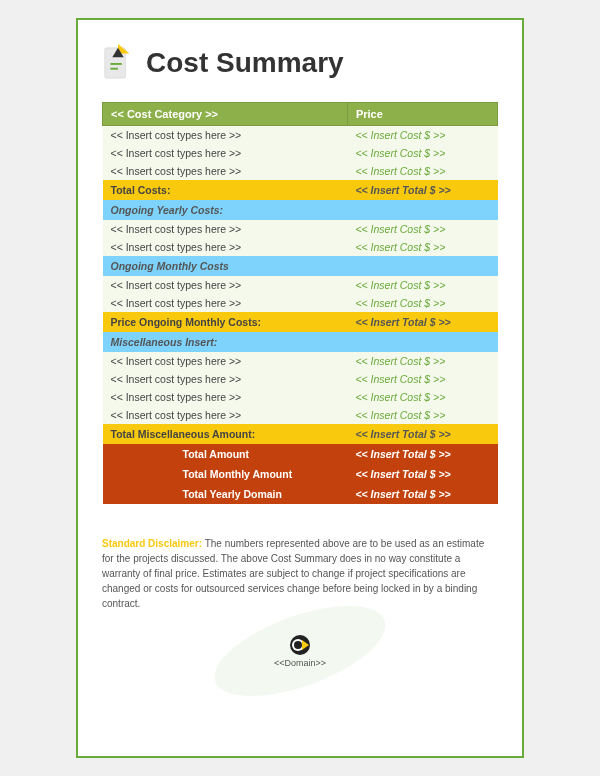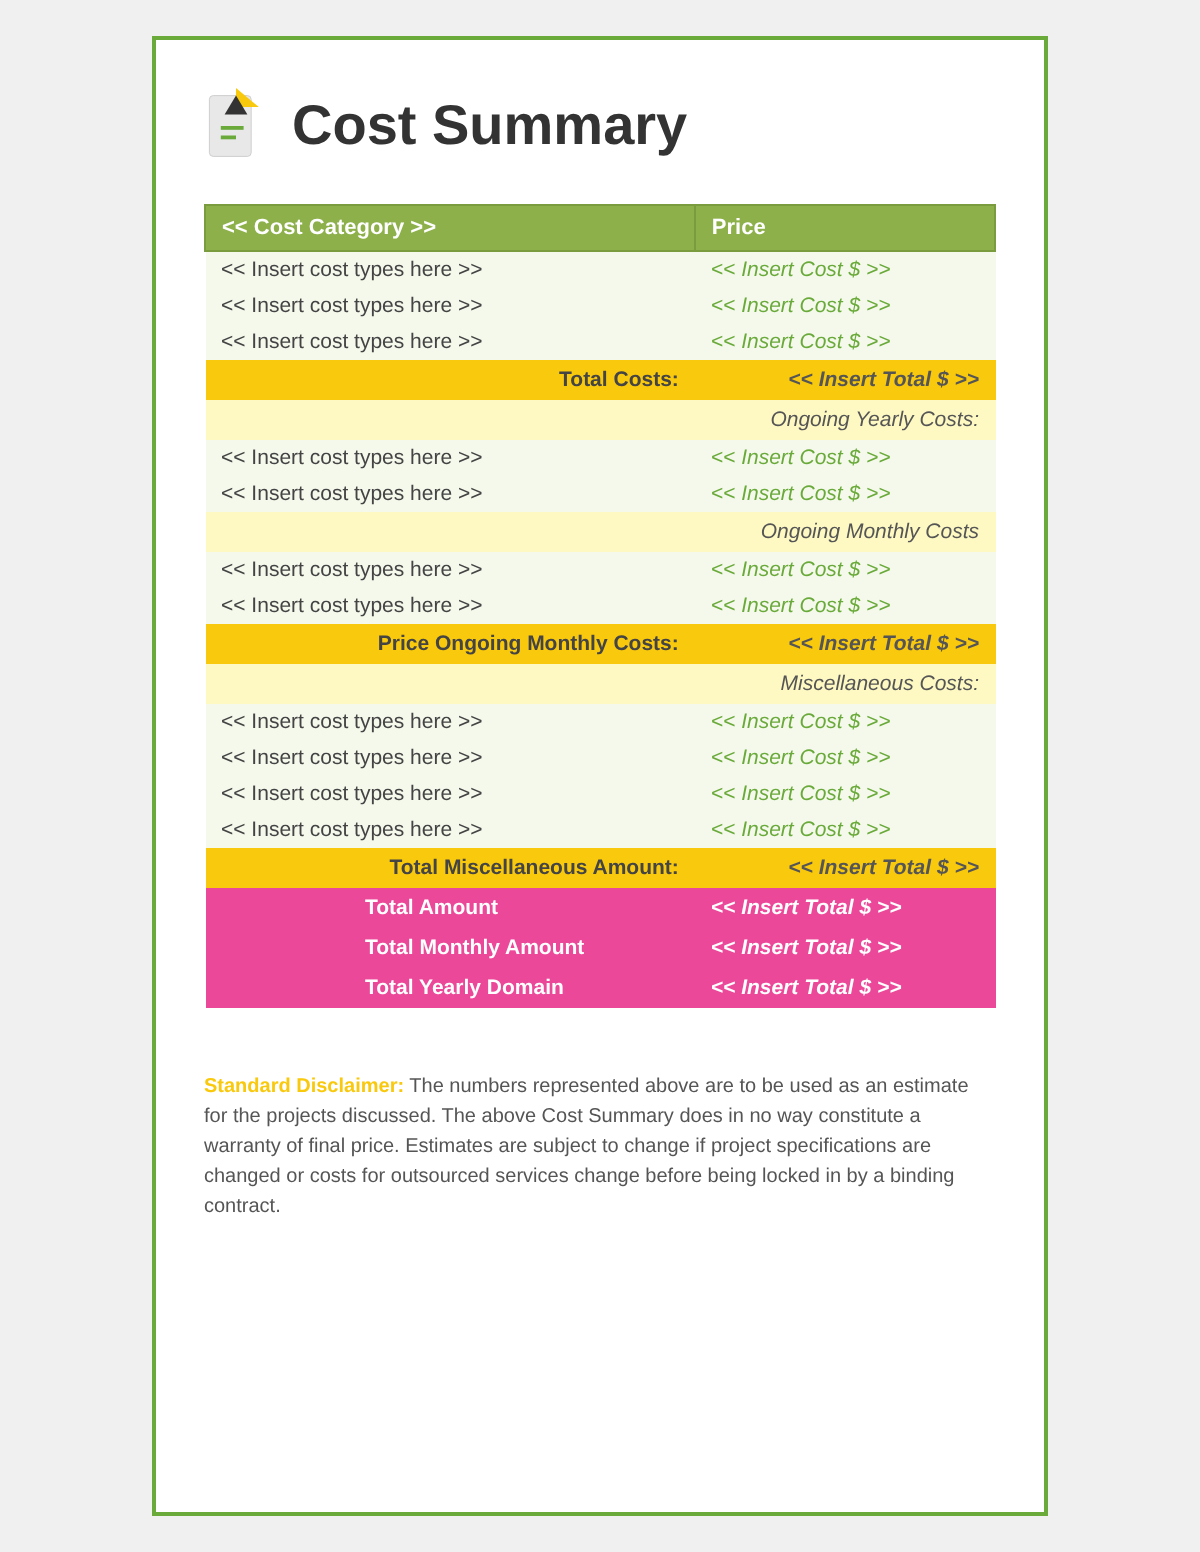--- a/index.html
+++ b/index.html
@@ -61,42 +61,40 @@
     }
     .row-data td {
       background: #f5f9ec;
       color: #444;
     }
     .row-data td.price-cell {
       color: #6aaa3a;
       font-style: italic;
     }
     .row-section-header td {
-      background: #fef9c3;
-      color: #555;
-      font-weight: normal;
+      background: #7dd3fc;
+      color: #555;
+      font-weight: bold;
       font-style: italic;
       font-size: 10.5px;
       padding: 4px 8px;
-      text-align: right;
     }
     .row-total td {
       background: #f9c90e;
       color: #444;
       font-weight: bold;
       font-size: 10.5px;
       padding: 4px 8px;
-      text-align: right;
     }
     .row-total td.price-cell {
       color: #555;
       font-style: italic;
     }
     .row-grand td {
-      background: #ec4899;
+      background: #c2410c;
       color: #fff;
       font-weight: bold;
       font-size: 10.5px;
       padding: 4px 8px;
     }
     .row-grand td.price-cell {
       color: #fff;
       font-style: italic;
     }
     .disclaimer {
@@ -205,21 +203,21 @@
         </tr>
         <tr class="row-data">
           <td>&lt;&lt; Insert cost types here &gt;&gt;</td>
           <td class="price-cell italic-green">&lt;&lt; Insert Cost $ &gt;&gt;</td>
         </tr>
         <tr class="row-total">
           <td>Price Ongoing Monthly Costs:</td>
           <td class="price-cell">&lt;&lt; Insert Total $ &gt;&gt;</td>
         </tr>
         <tr class="row-section-header">
-          <td colspan="2">Miscellaneous Costs:</td>
+          <td colspan="2">Miscellaneous Insert:</td>
         </tr>
         <tr class="row-data">
           <td>&lt;&lt; Insert cost types here &gt;&gt;</td>
           <td class="price-cell italic-green">&lt;&lt; Insert Cost $ &gt;&gt;</td>
         </tr>
         <tr class="row-data">
           <td>&lt;&lt; Insert cost types here &gt;&gt;</td>
           <td class="price-cell italic-green">&lt;&lt; Insert Cost $ &gt;&gt;</td>
         </tr>
         <tr class="row-data">
@@ -246,14 +244,26 @@
           <td style="padding-left:80px;">Total Yearly Domain</td>
           <td class="price-cell">&lt;&lt; Insert Total $ &gt;&gt;</td>
         </tr>
       </tbody>
   </table>
 
   <div class="disclaimer">
     <span class="disclaimer-label">Standard Disclaimer:</span><span> The numbers represented above are to be used as an estimate for the projects discussed. The above Cost Summary does in no way constitute a warranty of final price. Estimates are subject to change if project specifications are changed or costs for outsourced services change before being locked in by a binding contract.</span>
   </div>
 
+  <div class="watermark-area">
+    <div class="watermark-shape"></div>
+    <div class="footer-logo">
+      <svg class="footer-icon" viewBox="0 0 22 22" xmlns="http://www.w3.org/2000/svg">
+        <circle cx="11" cy="11" r="10" fill="#222"></circle>
+        <circle cx="9" cy="11" r="6" fill="#fff"></circle>
+        <circle cx="9" cy="11" r="4" fill="#222"></circle>
+        <polygon points="13,6 20,11 13,16" fill="#f9c90e"></polygon>
+      </svg>
+      <span class="footer-domain">&lt;&lt;Domain&gt;&gt;</span>
+    </div>
+  </div>
 
 </div>
 
 </body></html>

